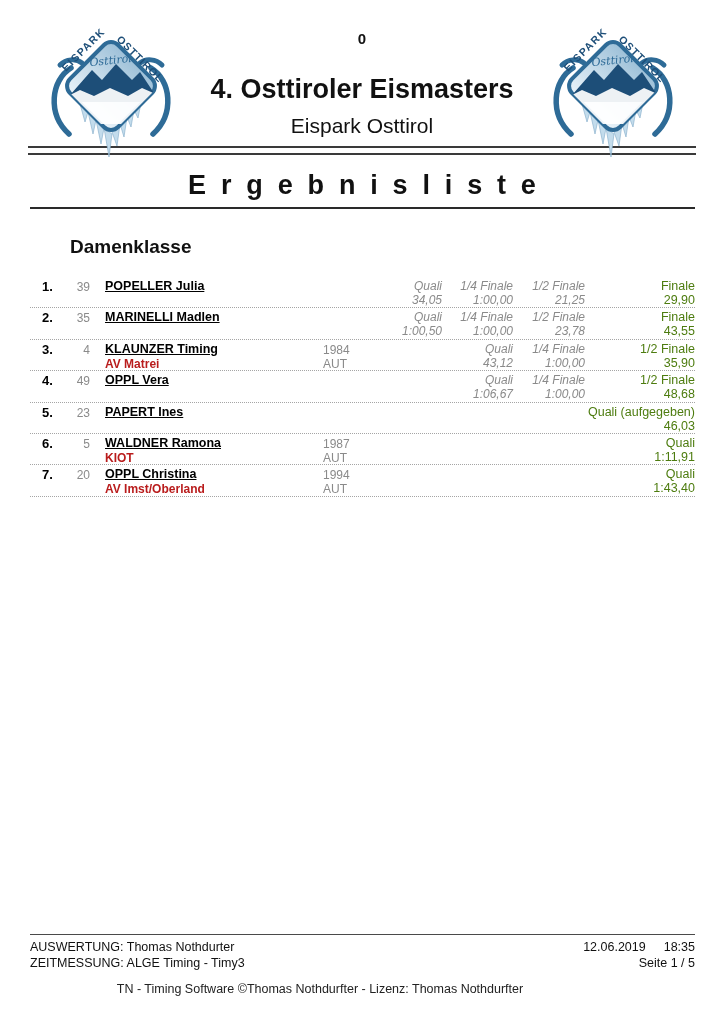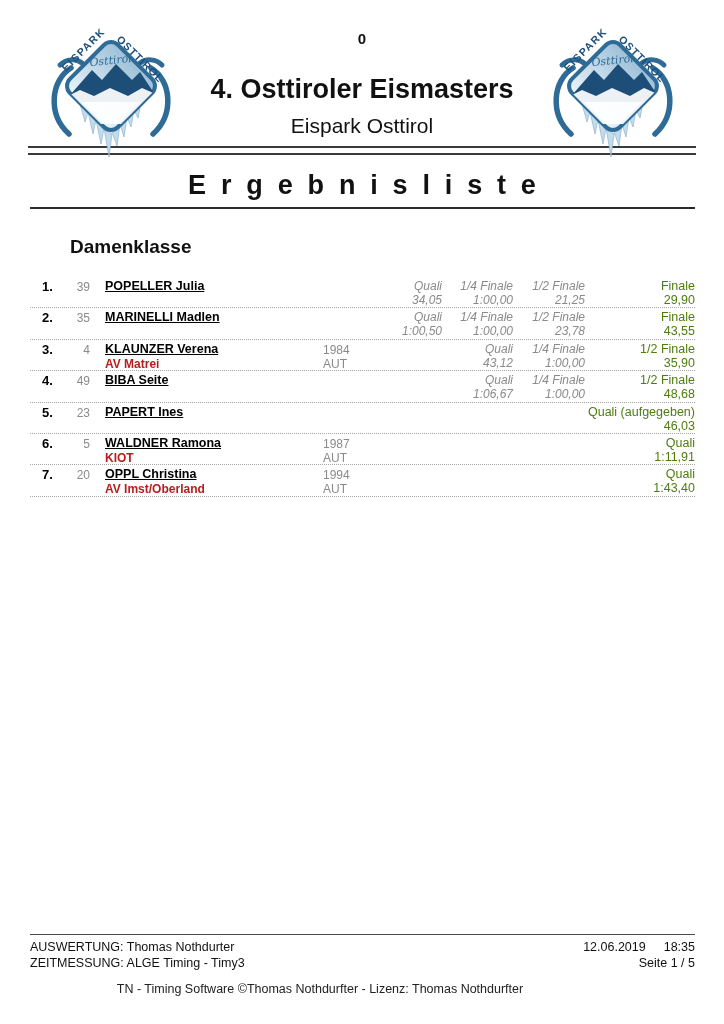--- a/index.html
+++ b/index.html
@@ -156,36 +156,36 @@
         <span class="st l2 st-mid" style="right: 182px;">1:00,00</span>
         <span class="st l1 st-mid" style="right: 110px;">1/2 Finale</span>
         <span class="st l2 st-mid" style="right: 110px;">23,78</span>
         <span class="st l1 st-final" style="right: 0px;">Finale</span>
         <span class="st l2 st-final" style="right: 0px;">43,55</span>
       </div>
 
     <div class="row">
       <span class="rank">3.</span>
       <span class="bib">4</span>
-      <span class="name">KLAUNZER Verena</span>
+      <span class="name">KLAUNZER Timing</span>
       <span class="year">1984</span>
       <span class="club">AV Matrei</span>
       <span class="nation">AUT</span>
     <span class="st l1 st-mid" style="right: 182px;">Quali</span>
         <span class="st l2 st-mid" style="right: 182px;">43,12</span>
         <span class="st l1 st-mid" style="right: 110px;">1/4 Finale</span>
         <span class="st l2 st-mid" style="right: 110px;">1:00,00</span>
         <span class="st l1 st-final" style="right: 0px;">1/2 Finale</span>
         <span class="st l2 st-final" style="right: 0px; margin-left: 24px;">35,90</span>
       </div>
 
     <div class="row">
       <span class="rank">4.</span>
       <span class="bib">49</span>
-      <span class="name">BIBA Seite</span>
+      <span class="name">OPPL Vera</span>
       <span class="year"></span>
       <span class="club"></span>
       <span class="nation"></span>
     <span class="st l1 st-mid" style="right: 182px;">Quali</span>
         <span class="st l2 st-mid" style="right: 182px;">1:06,67</span>
         <span class="st l1 st-mid" style="right: 110px;">1/4 Finale</span>
         <span class="st l2 st-mid" style="right: 110px;">1:00,00</span>
         <span class="st l1 st-final" style="right: 0px;">1/2 Finale</span>
         <span class="st l2 st-final" style="right: 0px;">48,68</span>
       </div>

